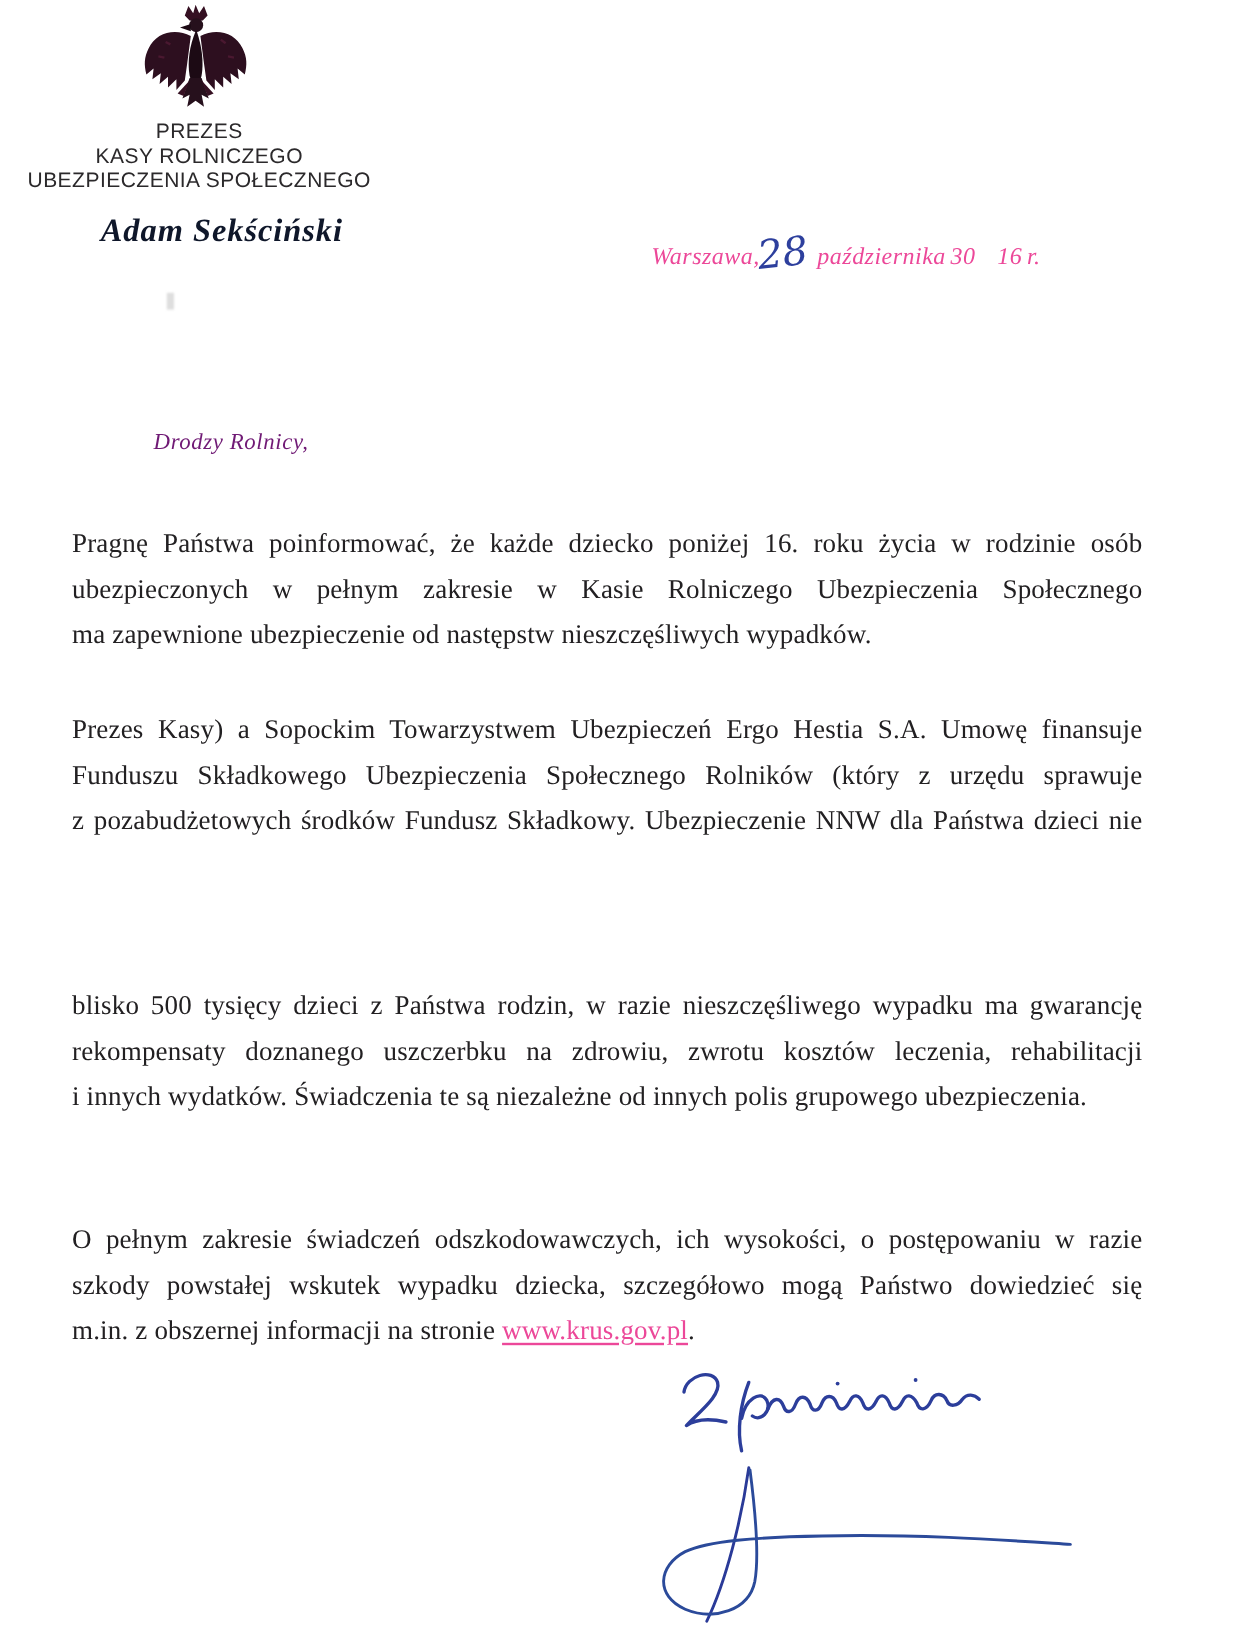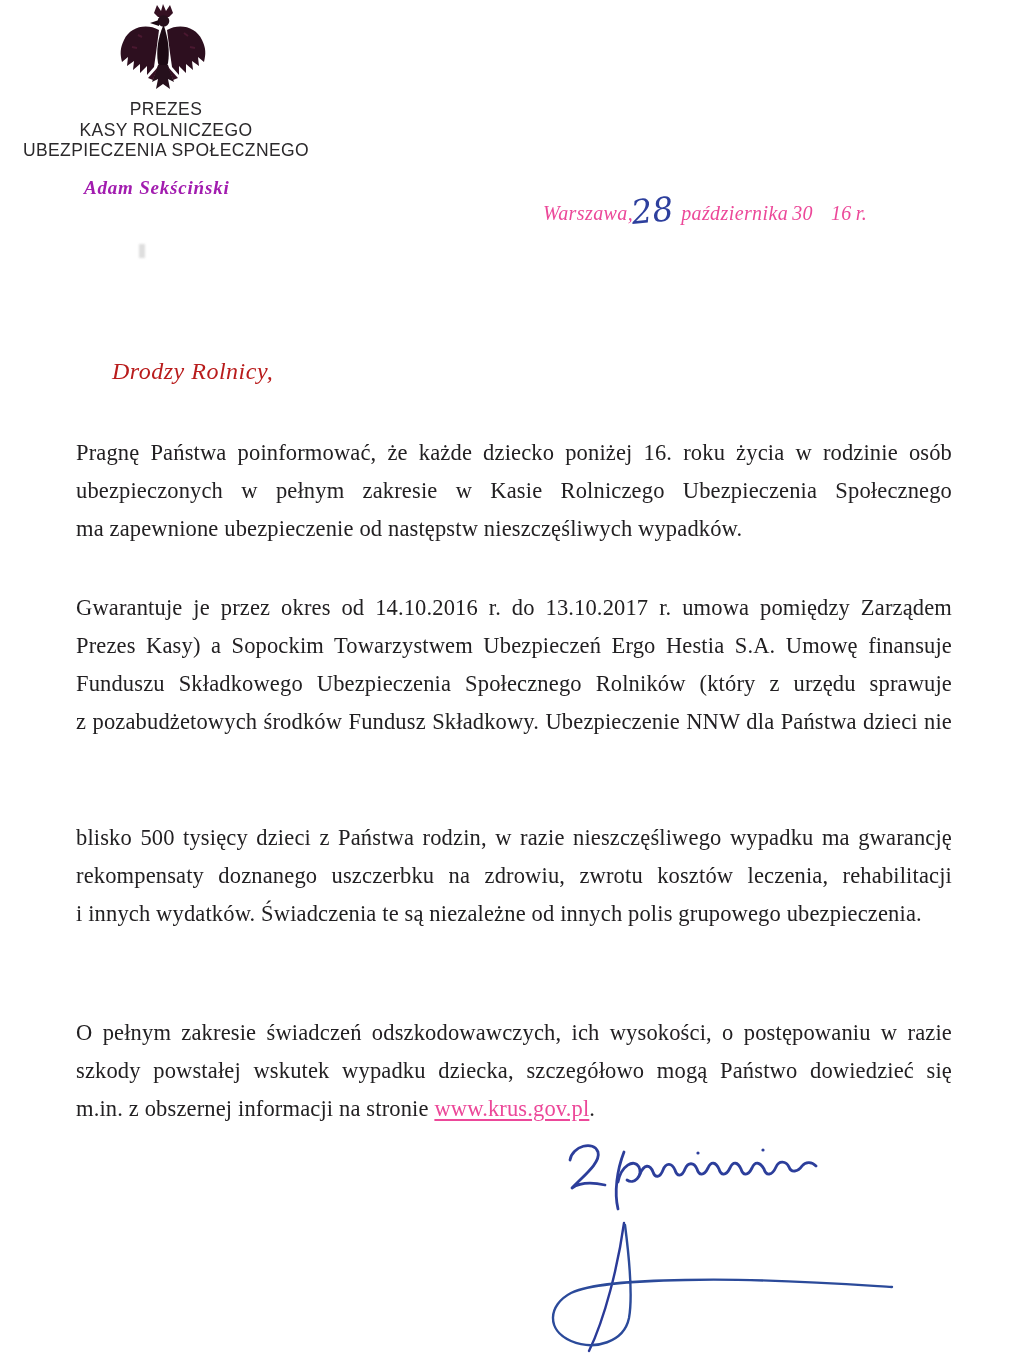--- a/index.html
+++ b/index.html
@@ -8,36 +8,36 @@
     font-family:"Liberation Serif",serif;color:#201e1f;overflow:hidden;
   }
   
   .emblem{position:absolute;left:118px;top:3px;width:90px;height:94px;}
   .header-title{
     position:absolute;left:0;top:99px;width:332px;text-align:center;
     font-family:"Liberation Sans",sans-serif;font-size:17.5px;line-height:20.5px;
     color:#2b292b;letter-spacing:.4px;font-weight:500;
   }
   .author{
-    position:absolute;left:84px;top:177px;font-size:19px;font-weight:bold;font-style:italic;
-    letter-spacing:.8px;color:#a21caf;
+    position:absolute;left:84px;top:177px;font-size:27px;font-weight:bold;font-style:italic;
+    letter-spacing:.8px;color:#0f172a;
   }
   
   .dateline{position:absolute;left:543px;top:189px;white-space:nowrap;}
   .dateline .printed{font-style:italic;font-size:20px;color:#ec4899;letter-spacing:.4px;}
   .hand-day{
     display:inline-block;font-style:italic;font-size:33px;color:#2d3f9d;
     transform:rotate(-6deg) translateY(2px);margin:0 4px 0 -2px;font-family:"DejaVu Serif",serif;
   }
   .year-teal{color:#2f8a8c;margin-left:18px;}
   .smudge{position:absolute;left:139px;top:244px;width:6px;height:14px;background:#dedede;filter:blur(1px);}
   
-  .salutation{position:absolute;left:112px;top:358px;font-style:italic;font-size:24px;letter-spacing:.5px;color:#b91c1c;}
+  .salutation{position:absolute;left:128px;top:358px;font-style:italic;font-size:19px;letter-spacing:.5px;color:#701a75;}
   .para{position:absolute;left:60px;width:892px;font-size:22.5px;color:#222022;letter-spacing:.15px;}
-  .para .ln{height:38px;line-height:38px;text-align:justify;text-align-last:justify;white-space:normal;margin-left:16px;}
+  .para .ln{height:38px;line-height:38px;text-align:justify;text-align-last:justify;white-space:normal;}
   .para .ln.last{text-align-last:left;}
   .p1{top:434px;} .p2{top:589px;} .p3{top:819px;} .p4{top:1014px;}
   .krus-link{color:#ec4899;text-decoration:underline;text-underline-offset:3px;cursor:pointer;}
   
   .sig-closing{position:absolute;left:548px;top:1136px;width:300px;height:85px;}
   .sig-flourish{position:absolute;left:545px;top:1218px;width:350px;height:140px;}
   .visually-hidden{position:absolute;width:1px;height:1px;overflow:hidden;opacity:0;pointer-events:none;}
 </style>
 </head>
 <body>
@@ -78,21 +78,20 @@
 
   <div class="salutation">Drodzy Rolnicy,</div>
 
   <div class="para p1">
     <div class="ln">Pragnę Państwa poinformować, że każde dziecko poniżej 16. roku życia w rodzinie osób</div>
     <div class="ln">ubezpieczonych w pełnym zakresie w Kasie Rolniczego Ubezpieczenia Społecznego</div>
     <div class="ln last">ma zapewnione ubezpieczenie od następstw nieszczęśliwych wypadków.</div>
   </div>
 
   <div class="para p2">
-    <div class="ln">Gwarantuje je przez okres od 14.10.2016 r. do 13.10.2017 r. umowa pomiędzy Zarządem</div>
     <div class="ln">Prezes Kasy) a Sopockim Towarzystwem Ubezpieczeń Ergo Hestia S.A. Umowę finansuje</div>
     <div class="ln">Funduszu Składkowego Ubezpieczenia Społecznego Rolników (który z urzędu sprawuje</div>
     <div class="ln">z pozabudżetowych środków Fundusz Składkowy. Ubezpieczenie NNW dla Państwa dzieci nie</div>
   </div>
 
   <div class="para p3">
     <div class="ln">blisko 500 tysięcy dzieci z Państwa rodzin, w razie nieszczęśliwego wypadku ma gwarancję</div>
     <div class="ln">rekompensaty doznanego uszczerbku na zdrowiu, zwrotu kosztów leczenia, rehabilitacji</div>
     <div class="ln last">i innych wydatków. Świadczenia te są niezależne od innych polis grupowego ubezpieczenia.</div>
   </div>

